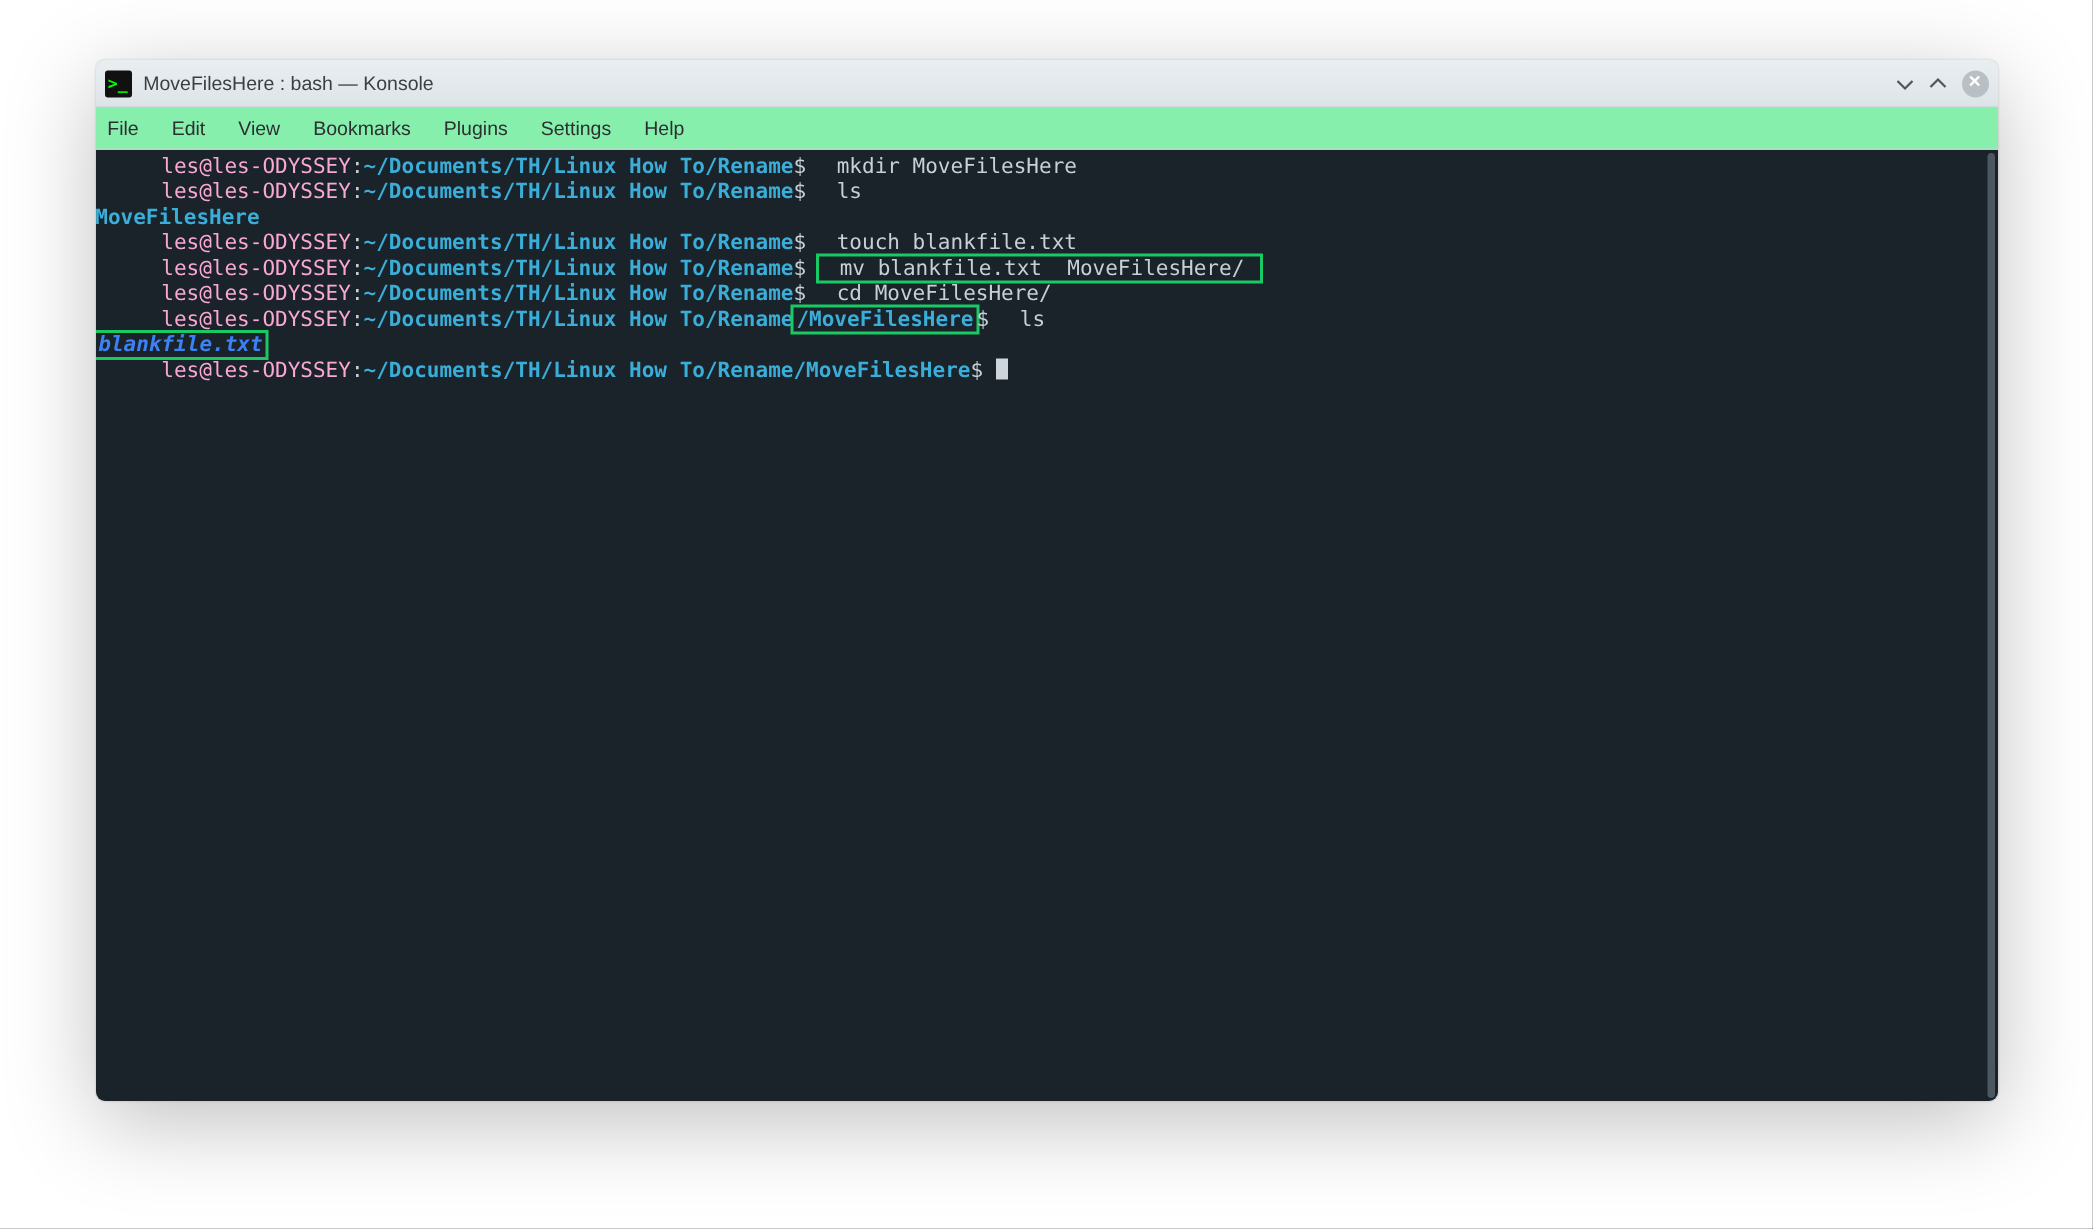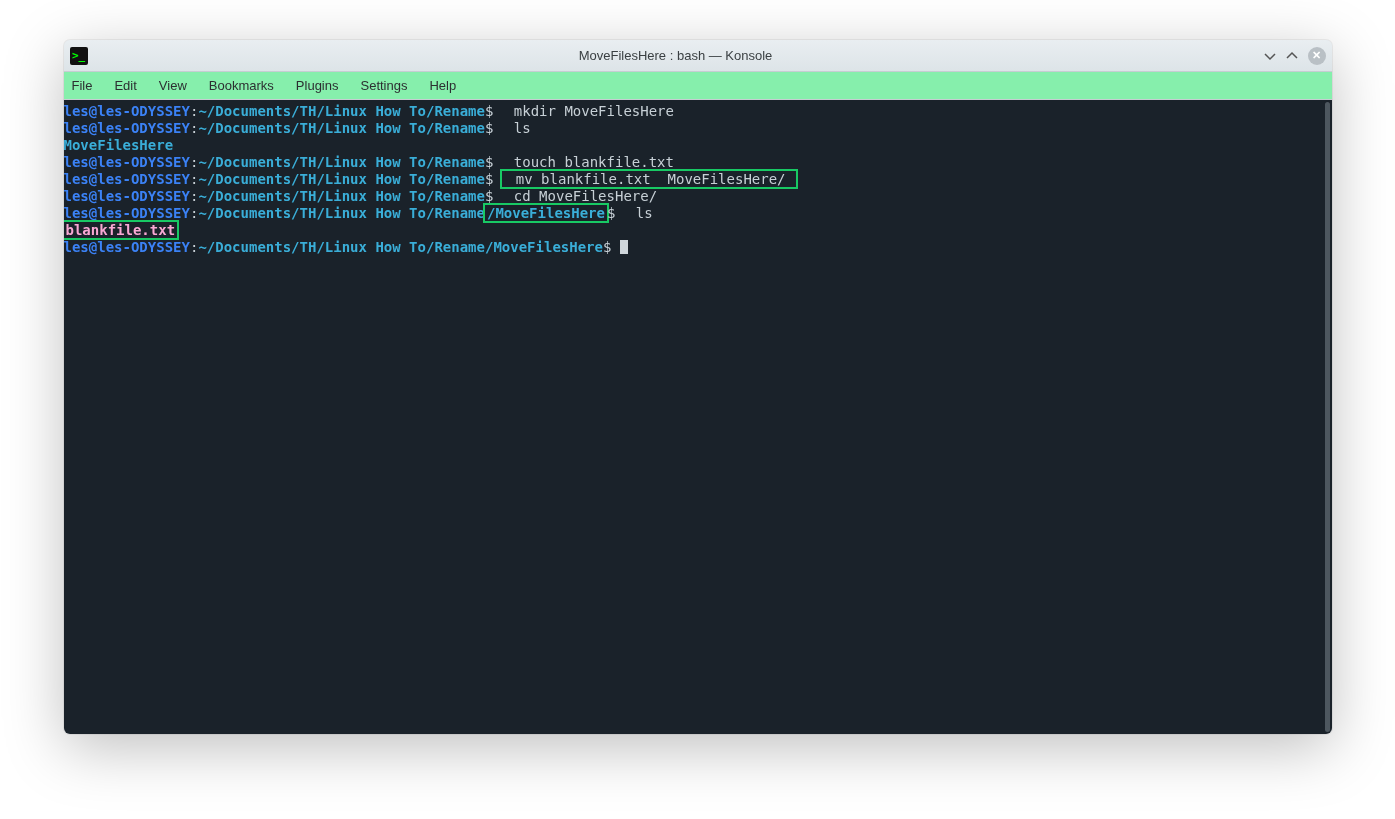--- a/index.html
+++ b/index.html
@@ -8,44 +8,44 @@
   .window{
     width:1268px;height:694px;background:#dde4e8;border-radius:6px;
     box-shadow:0 14px 60px rgba(0,0,0,.25),0 0 0 1px rgba(0,0,0,.06);
     display:flex;flex-direction:column;overflow:hidden;
   }
   .titlebar{
     height:32px;display:flex;align-items:center;padding:0 6px;gap:8px;
     background:linear-gradient(#e9eef1,#dde4e8);border-bottom:1px solid #c6cdd2;
   }
   .appicon{width:18px;height:18px;background:#111;display:flex;align-items:center;justify-content:center;color:#0f0;font:700 11px/1 monospace;border-radius:2px;}
-  .title{flex:1;text-align:center;color:#3a3f42;font-size:13px;}
+  .title{flex:1;color:#3a3f42;font-size:13px;}
   .winbtns{display:flex;gap:10px;align-items:center;}
   .winbtn{width:12px;height:12px;display:flex;align-items:center;justify-content:center;color:#555;}
   .winbtn.close{width:18px;height:18px;border-radius:50%;background:#b9c0c5;color:#fff;font-weight:700;font-size:11px;line-height:1;}
   .menubar{
     height:28px;display:flex;align-items:center;padding:0 8px;gap:22px;
     background:#86efac;border-bottom:1px solid #c6cdd2;font-size:13px;color:#2c2f31;
   }
   .menubar span{cursor:default;}
   .terminal{
     flex:1;background:#1a222a;color:#a9b7c6;overflow:hidden;position:relative;
     font:14px/17px "DejaVu Sans Mono","Liberation Mono",monospace;
   }
   .tscroll{position:absolute;right:2px;top:0;width:7px;height:100%;}
   .tscroll::before{content:"";position:absolute;right:0;top:2px;width:5px;height:630px;border-radius:3px;background:#4d575f;}
   .tbody{position:absolute;left:0;right:10px;top:0;padding:3px 0 0 0;}
   .line{white-space:pre;padding:0 0 0 0;}
-  .usr{color:#3b82f6;font-weight:700;}
+  .usr{color:#f9a8d4;font-weight:400;padding-left:44px;}
   .sep{color:#c7d0d6;}
   .path{color:#3aaed8;font-weight:700;}
   .dol{color:#c7d0d6;}
   .cmd{color:#c7d0d6;margin-left:12px;}
   .out-dir{color:#3aaed8;font-weight:700;}
-  .out-file{color:#f9a8d4;font-weight:700;}
+  .out-file{color:#3b82f6;font-weight:700;font-style:italic;}
   .hlt{border:2px solid #18c964;padding:0 2px;margin:0 -2px;}
   .cursor{display:inline-block;width:8px;height:14px;background:#cfd6db;vertical-align:-2px;}
 </style>
 </head>
 <body>
 
 <div class="window">
   <div class="titlebar">
     <div class="appicon">&gt;_</div>
     <div class="title">MoveFilesHere : bash — Konsole</div>

